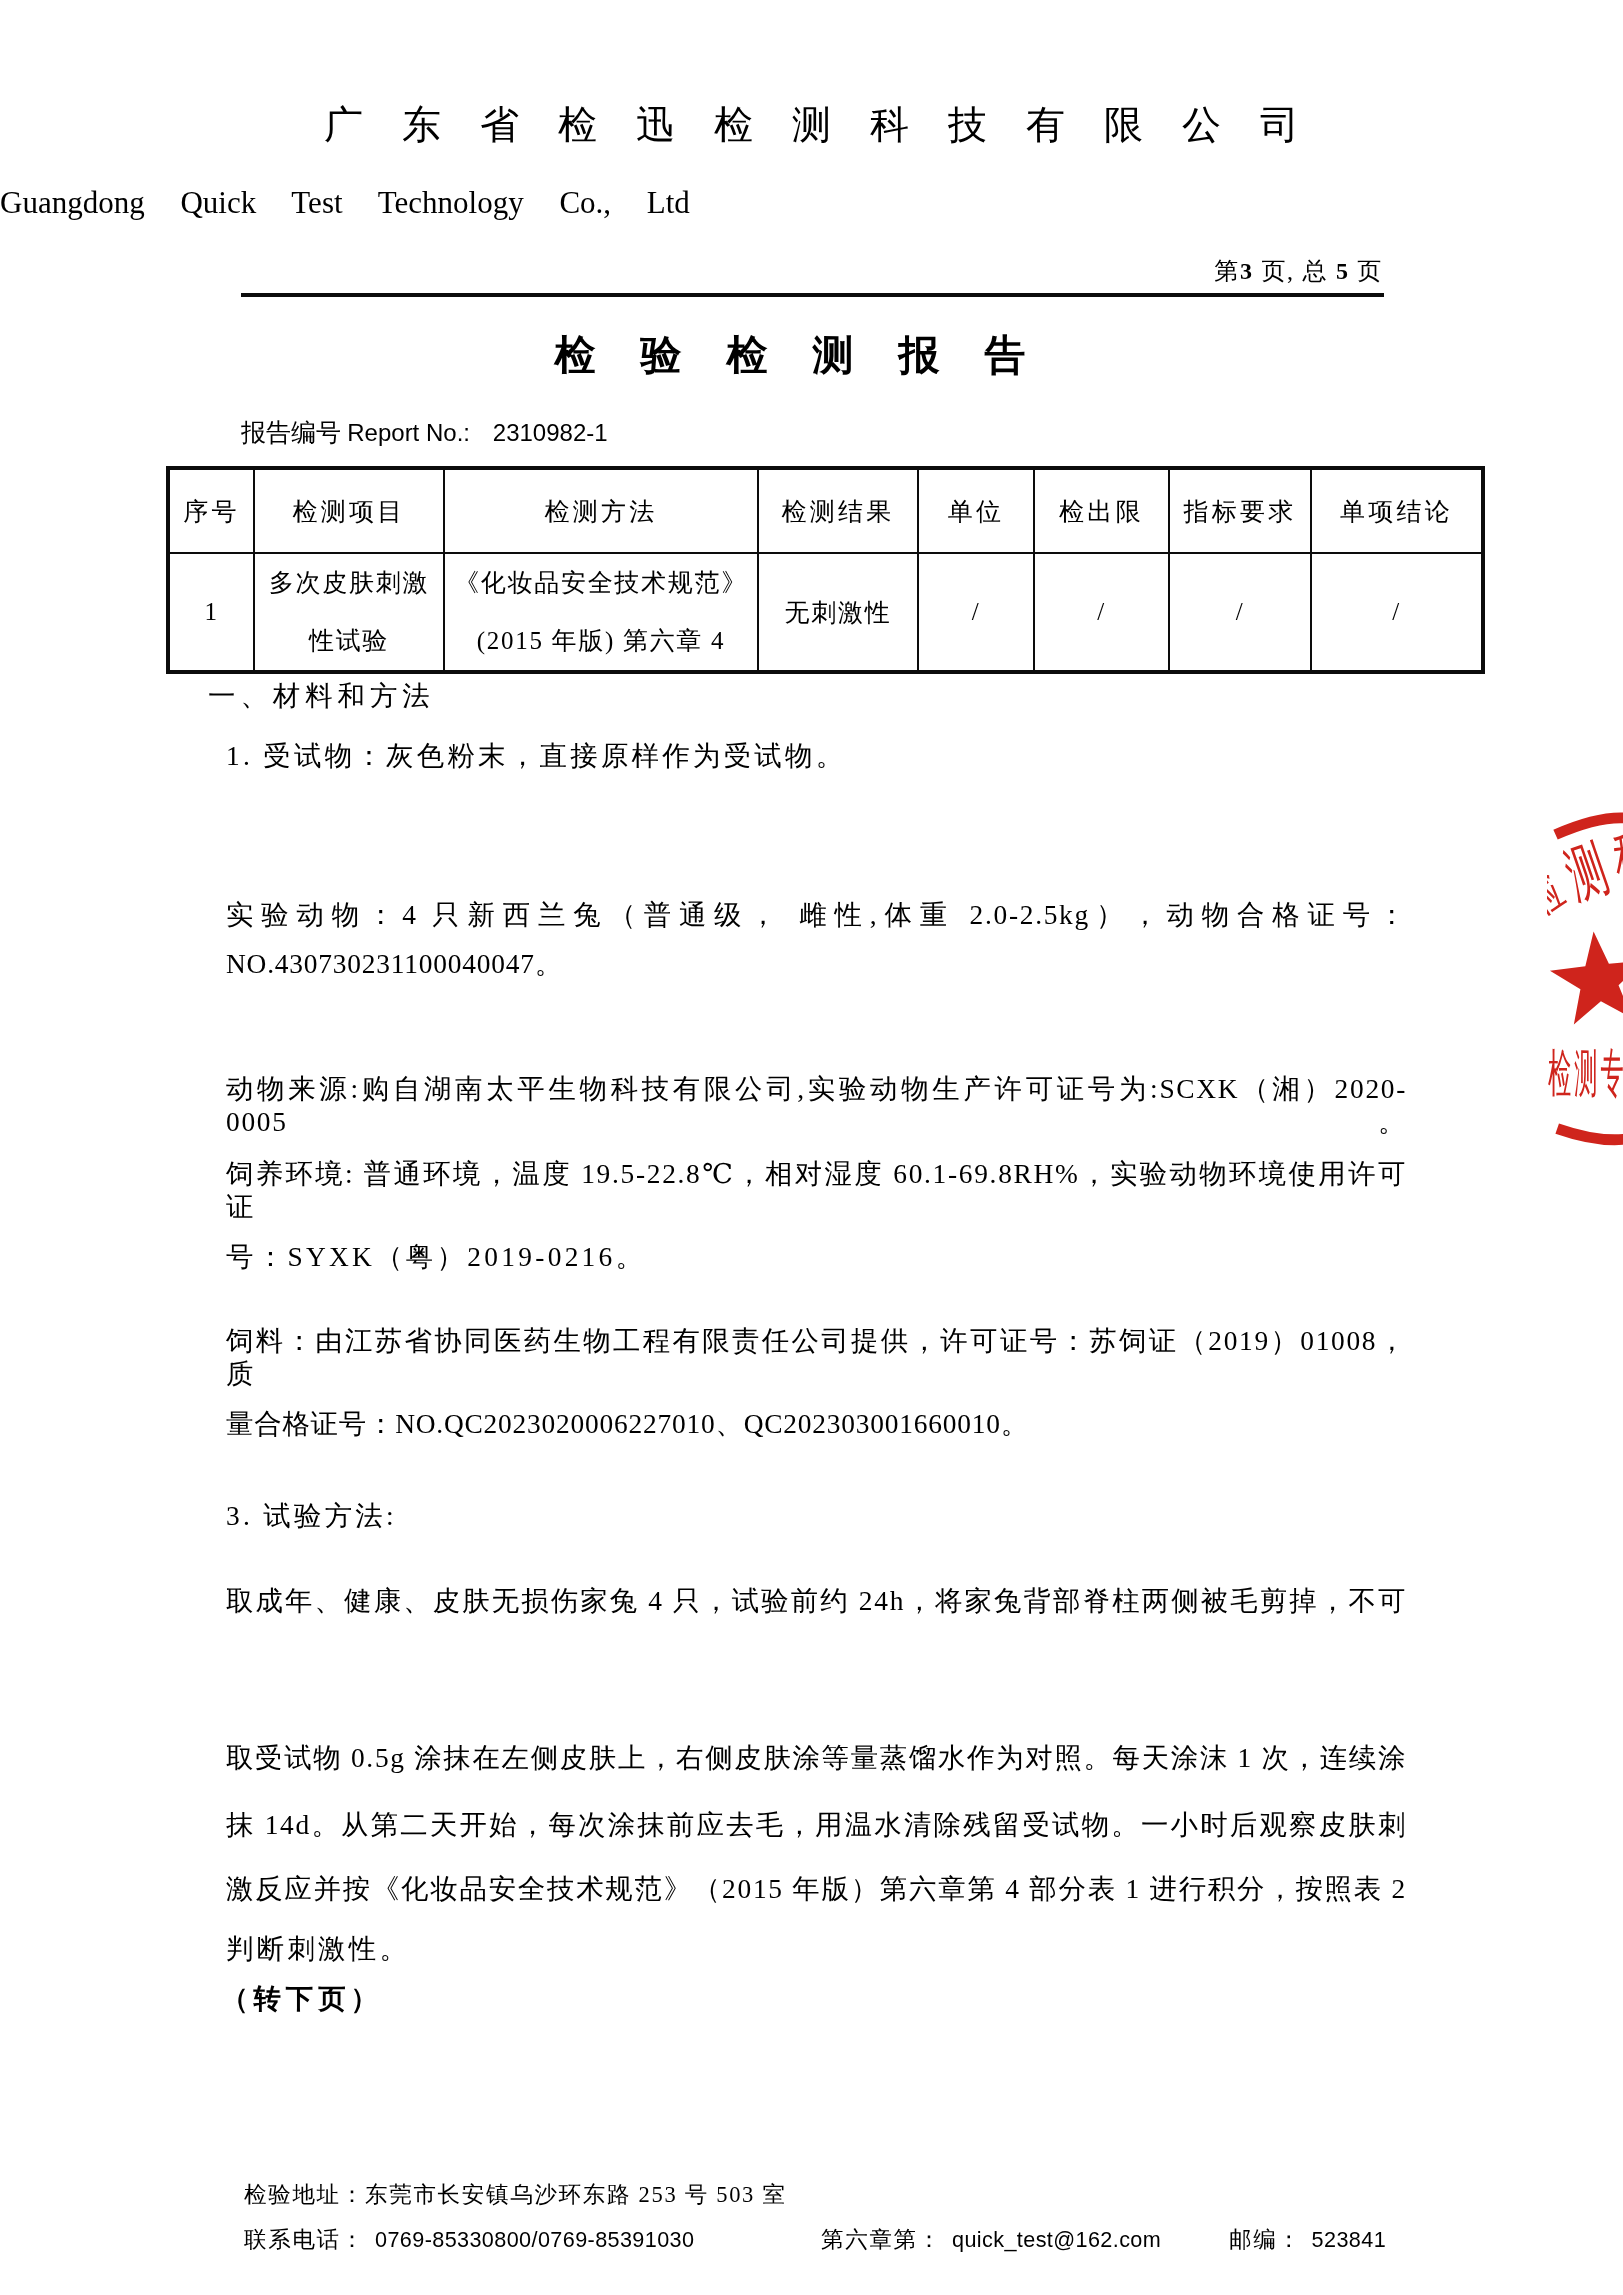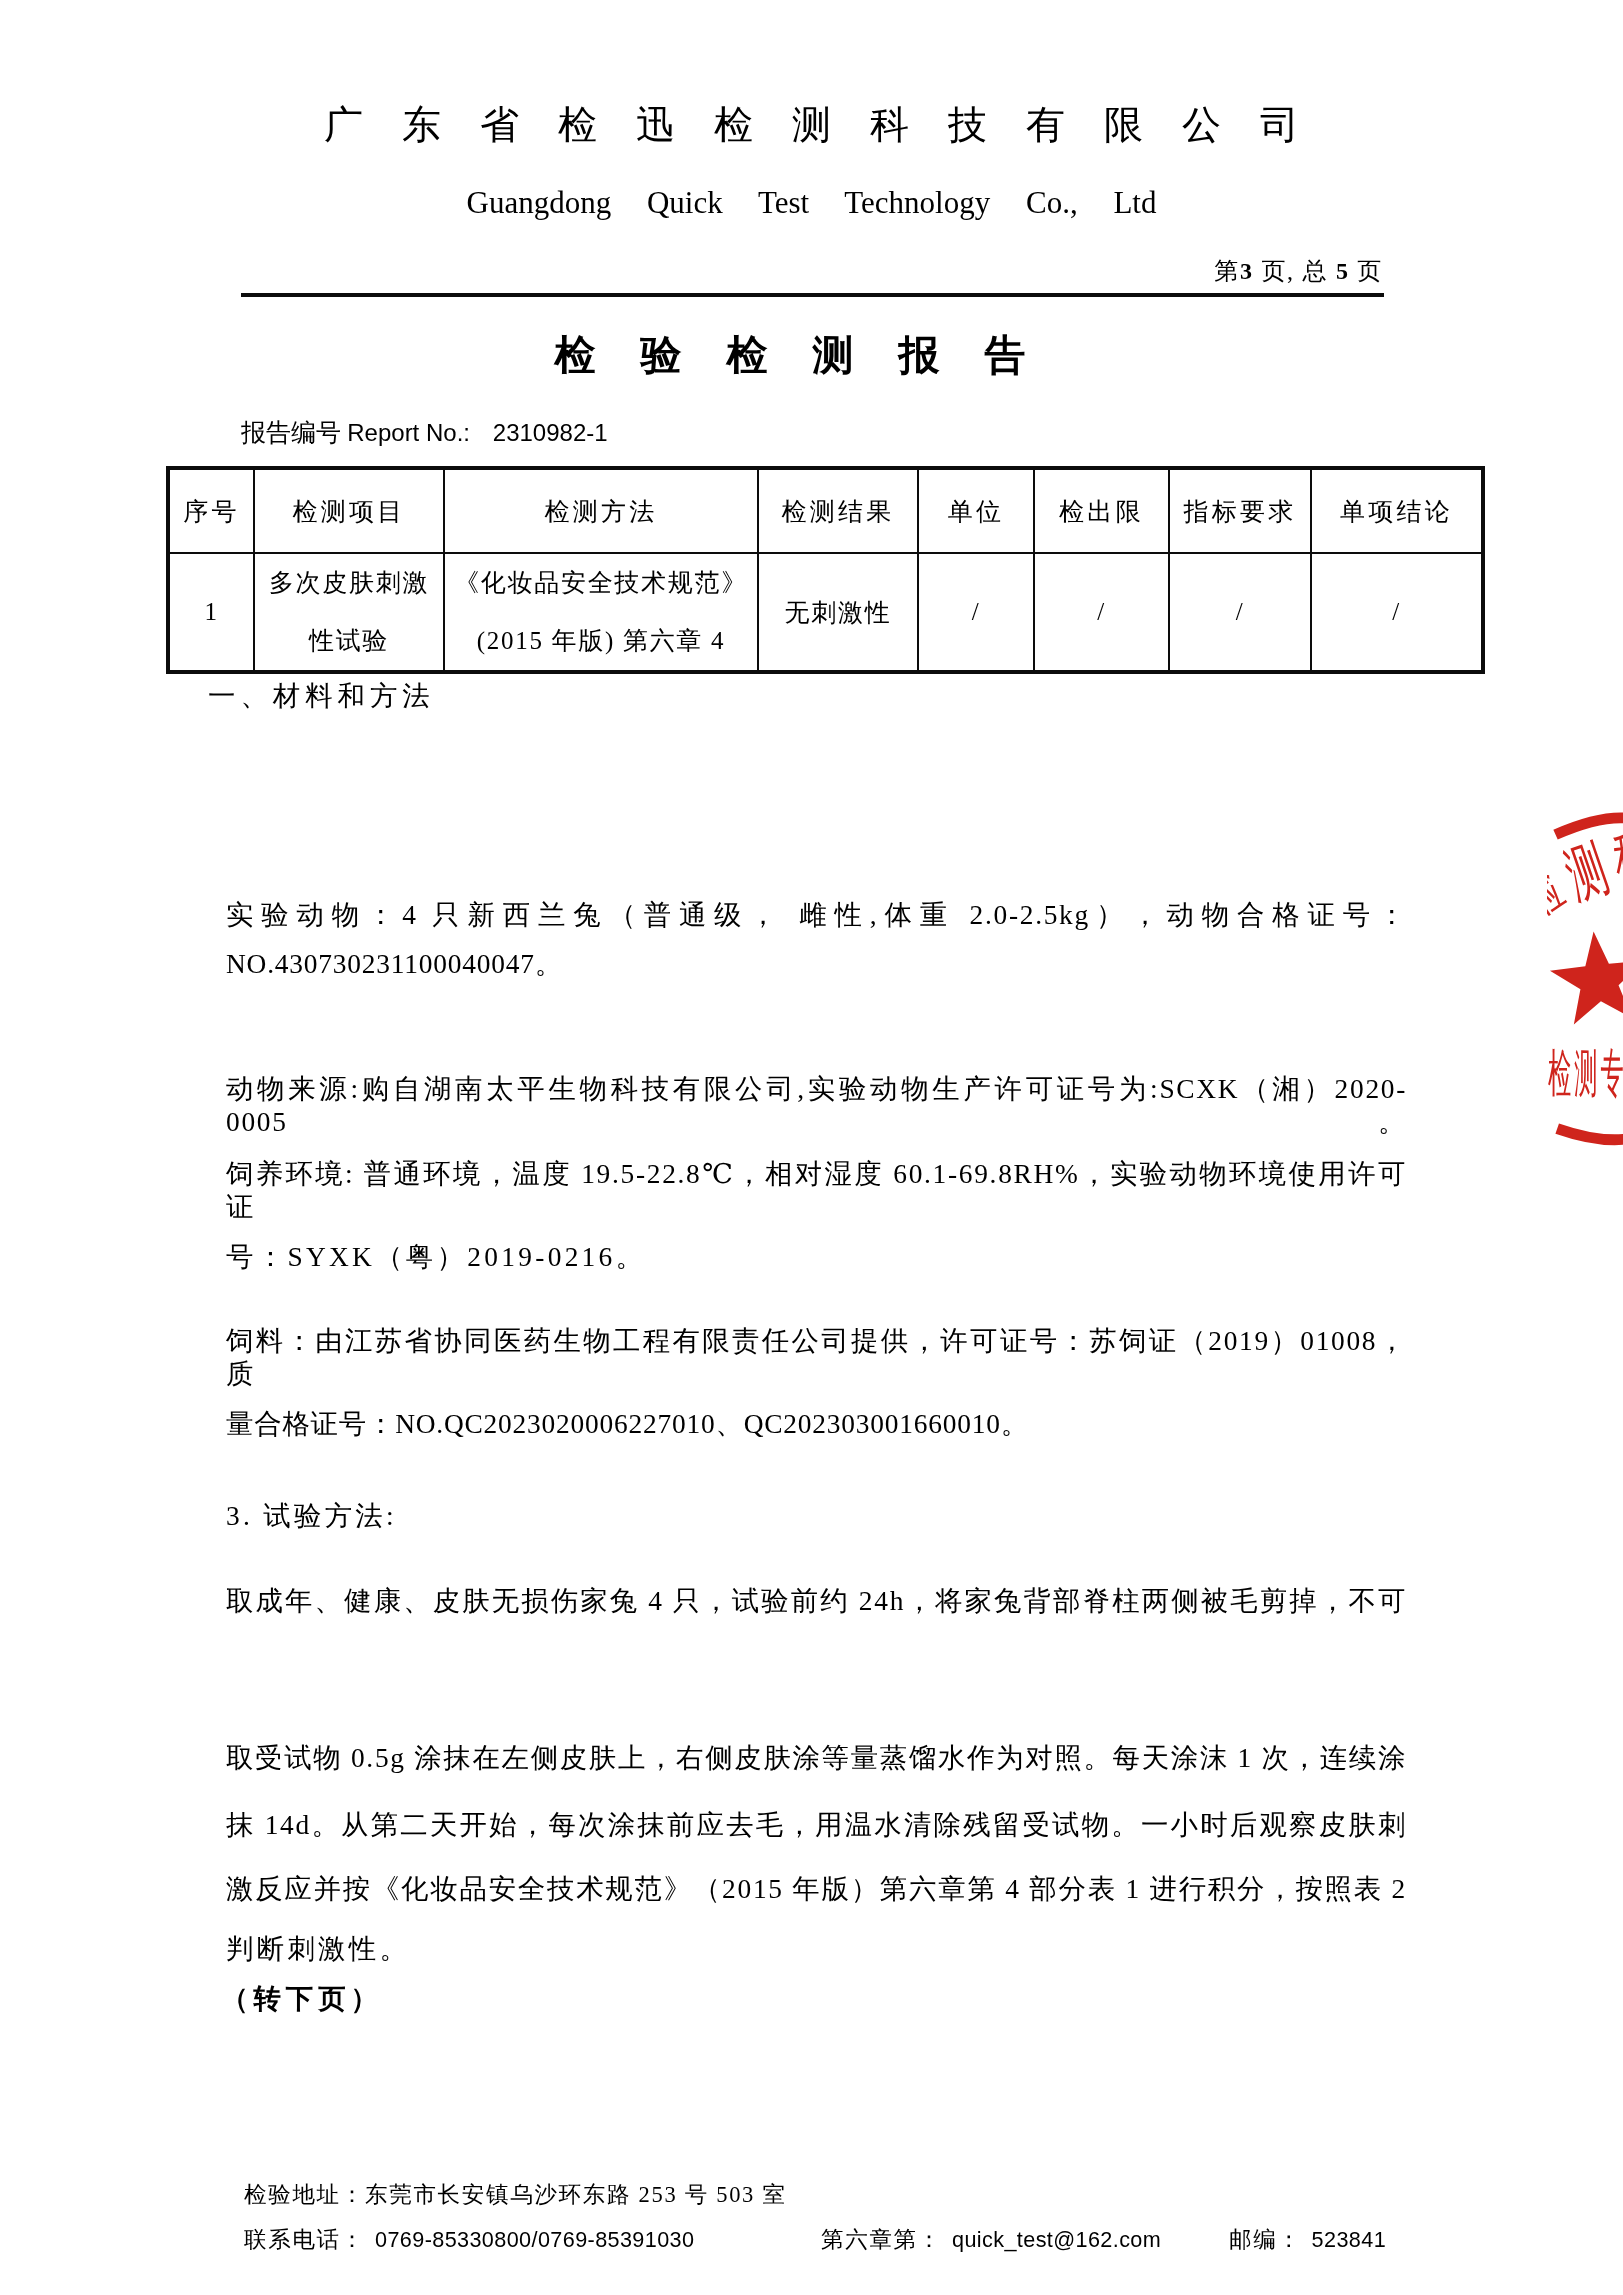--- a/index.html
+++ b/index.html
@@ -8,21 +8,21 @@
     overflow:hidden;color:#000000;
     font-family:"Liberation Serif","DejaVu Serif",serif;
   }
   .abs{position:absolute;}
   
   .company-cn{
     left:0;width:1623px;top:98px;text-align:center;
     font-size:39px;letter-spacing:39px;text-indent:39px;white-space:nowrap;
   }
   .company-en{
-    left:0;width:1623px;top:185px;text-align:center;
+    left:0;width:1623px;top:185px;
     font-size:31px;word-spacing:28px;white-space:nowrap;
   }
   .page-info{
     top:255px;right:240px;font-size:24px;letter-spacing:1.7px;white-space:nowrap;
   }
   .page-info b{font-family:"Liberation Serif","DejaVu Serif",serif;}
   .hrule{left:241px;top:293px;width:1143px;height:4.2px;background:#0c0c0c;}
   .report-title{
     left:0;width:1580px;top:328px;text-align:center;
     font-size:41px;letter-spacing:45px;text-indent:45px;font-weight:600;white-space:nowrap;
@@ -118,20 +118,21 @@
       <td>无刺激性</td>
       <td>/</td>
       <td>/</td>
       <td>/</td>
       <td>/</td>
     </tr>
   </tbody>
     </table>
 
   <div class="bline headln" style="top:680px">一、材料和方法</div>
+  <div class="bline" style="top:740px">1. 受试物：灰色粉末，直接原样作为受试物。</div>
   <div class="bline just" style="top:899px">实验动物：4 只新西兰兔（普通级， 雌性,体重 2.0-2.5kg），动物合格证号：</div>
   <div class="bline tightls" style="top:948px">NO.430730231100040047。</div>
   <div class="bline just" style="top:1073px">动物来源:购自湖南太平生物科技有限公司,实验动物生产许可证号为:SCXK（湘）2020-0005。</div>
   <div class="bline just" style="top:1158px">饲养环境: 普通环境，温度 19.5-22.8℃，相对湿度 60.1-69.8RH%，实验动物环境使用许可证</div>
   <div class="bline" style="top:1241px">号：SYXK（粤）2019-0216。</div>
   <div class="bline just" style="top:1325px">饲料：由江苏省协同医药生物工程有限责任公司提供，许可证号：苏饲证（2019）01008，质</div>
   <div class="bline tightls" style="top:1408px">量合格证号：NO.QC2023020006227010、QC202303001660010。</div>
   <div class="bline" style="top:1500px">3. 试验方法:</div>
   <div class="bline just" style="top:1585px">取成年、健康、皮肤无损伤家兔 4 只，试验前约 24h，将家兔背部脊柱两侧被毛剪掉，不可</div>
   <div class="bline just" style="top:1742px">取受试物 0.5g 涂抹在左侧皮肤上，右侧皮肤涂等量蒸馏水作为对照。每天涂沫 1 次，连续涂</div>

